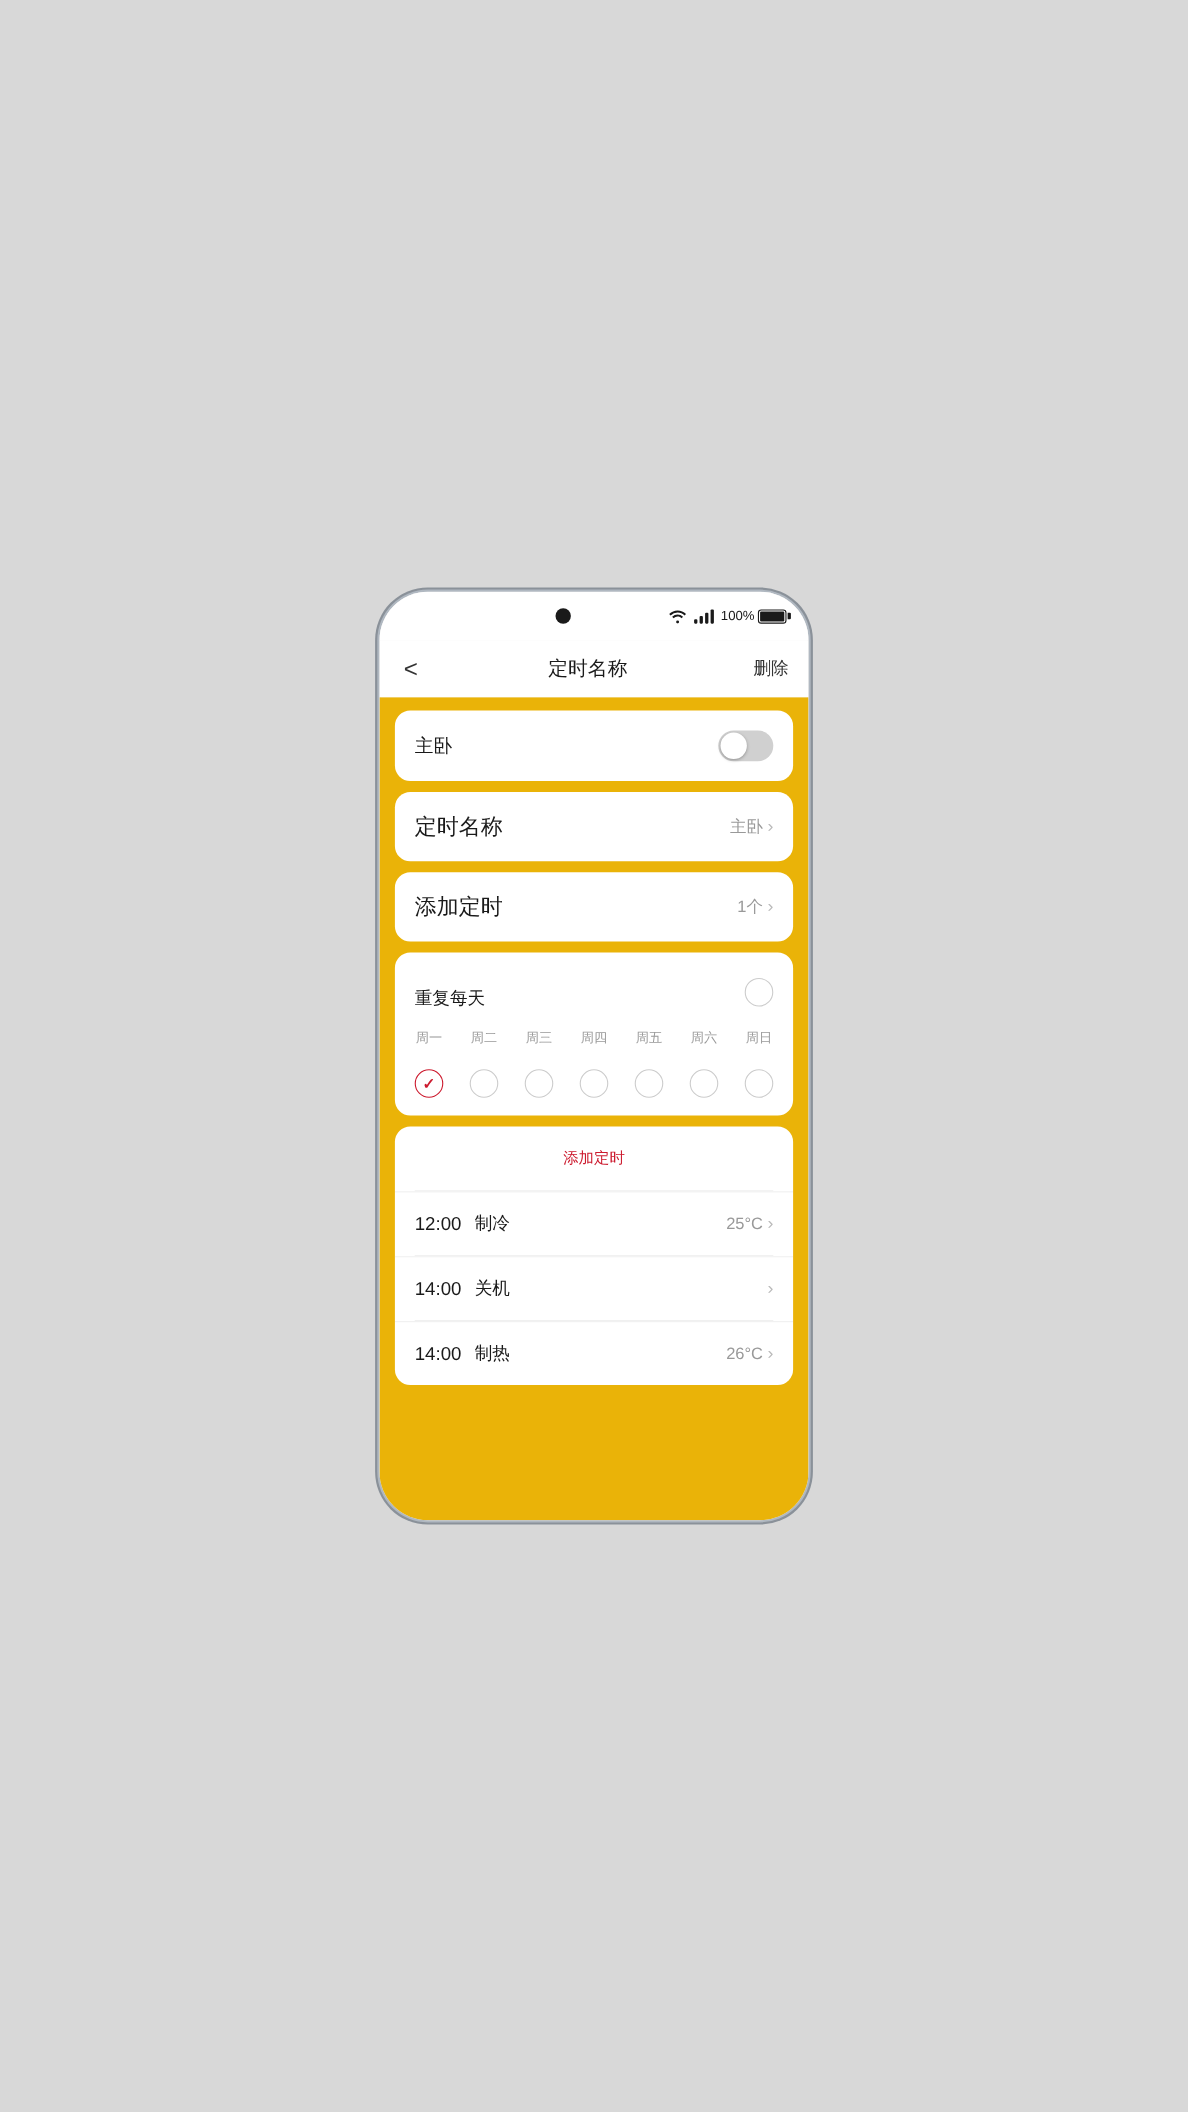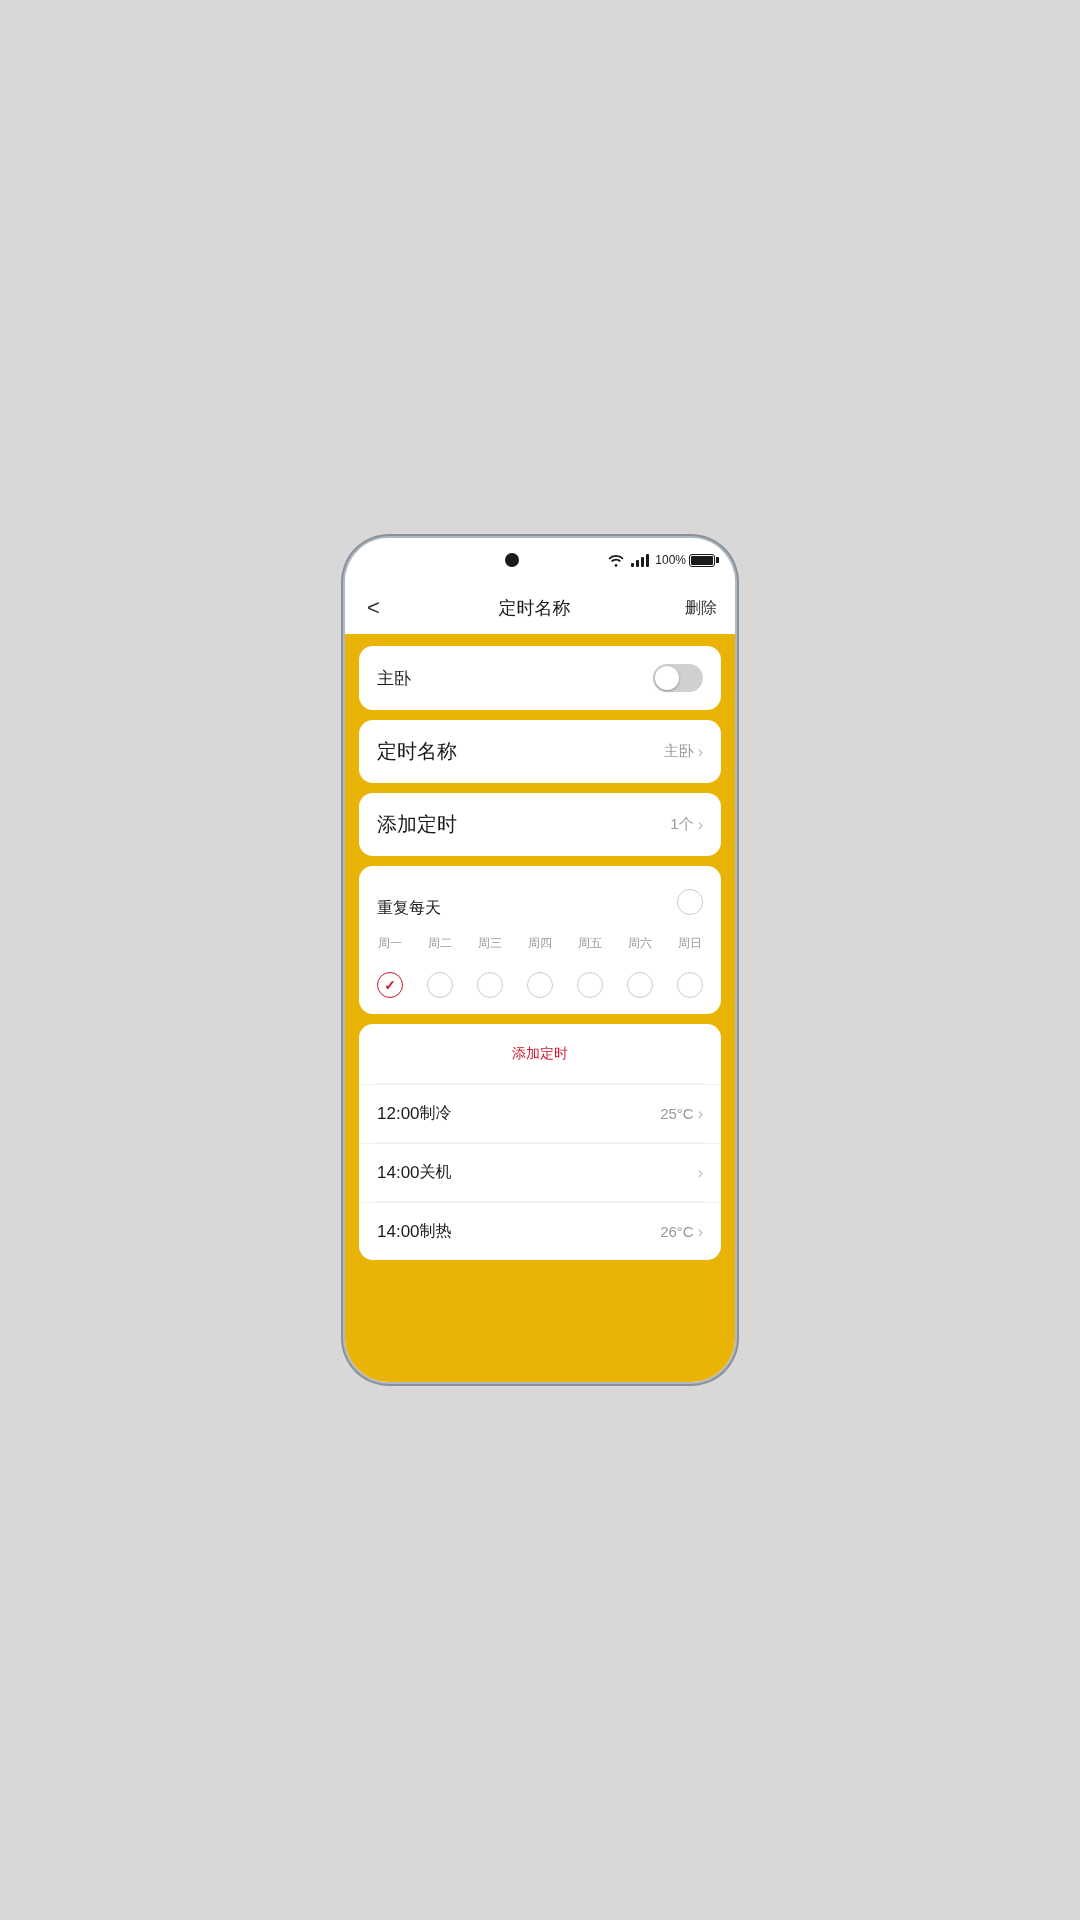--- a/index.html
+++ b/index.html
@@ -309,20 +309,21 @@
       border-top: 1px solid #f0f0f0;
     }
 
     .timer-item:first-child {
       border-top: none;
     }
 
     .timer-left {
       display: flex;
       align-items: center;
+      gap: 12px;
     }
 
     .timer-time {
       font-size: 17px;
       color: #1a1a1a;
       font-weight: 400;
     }
 
     .timer-mode {
       font-size: 16px;

